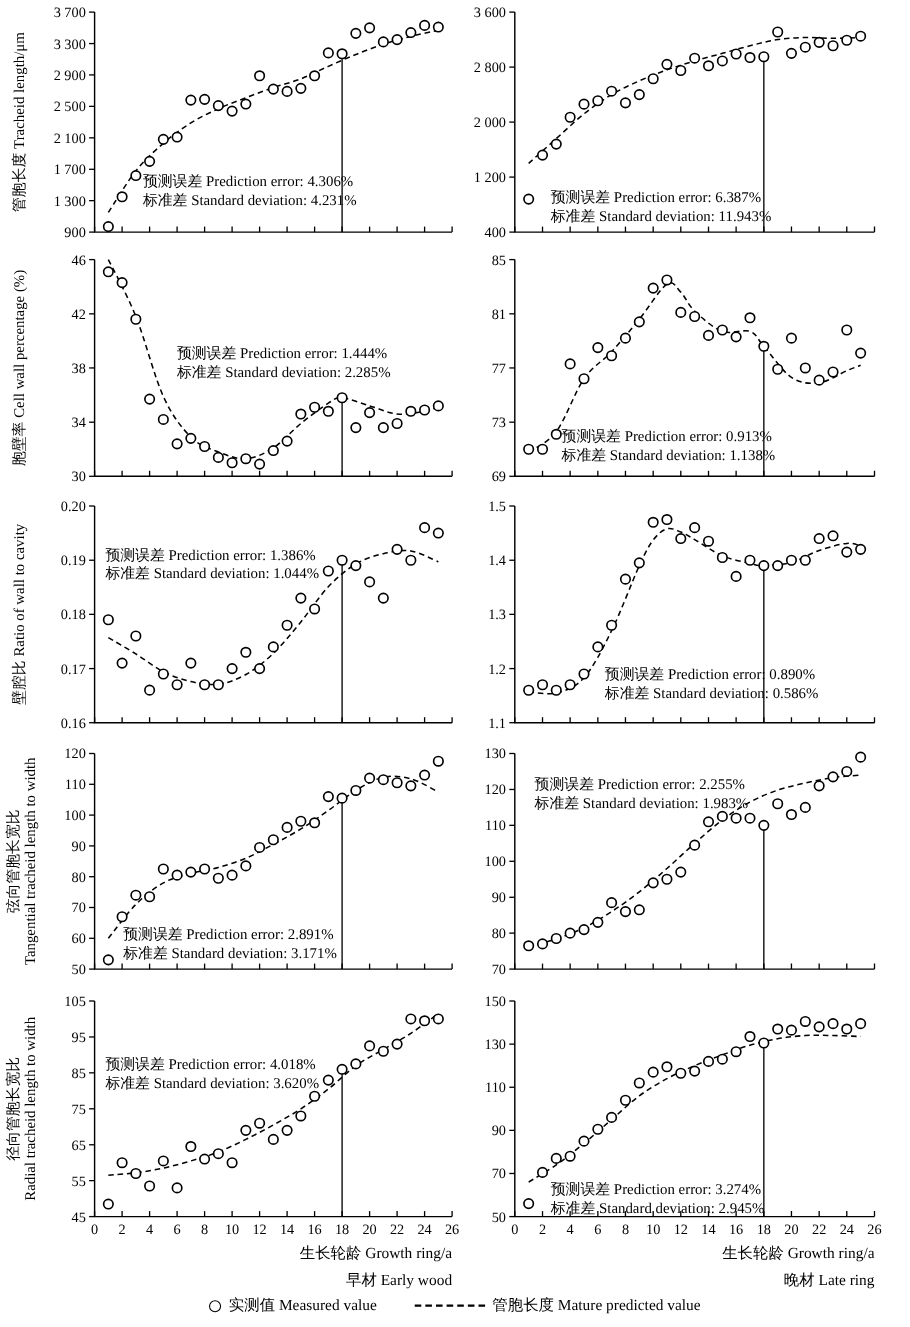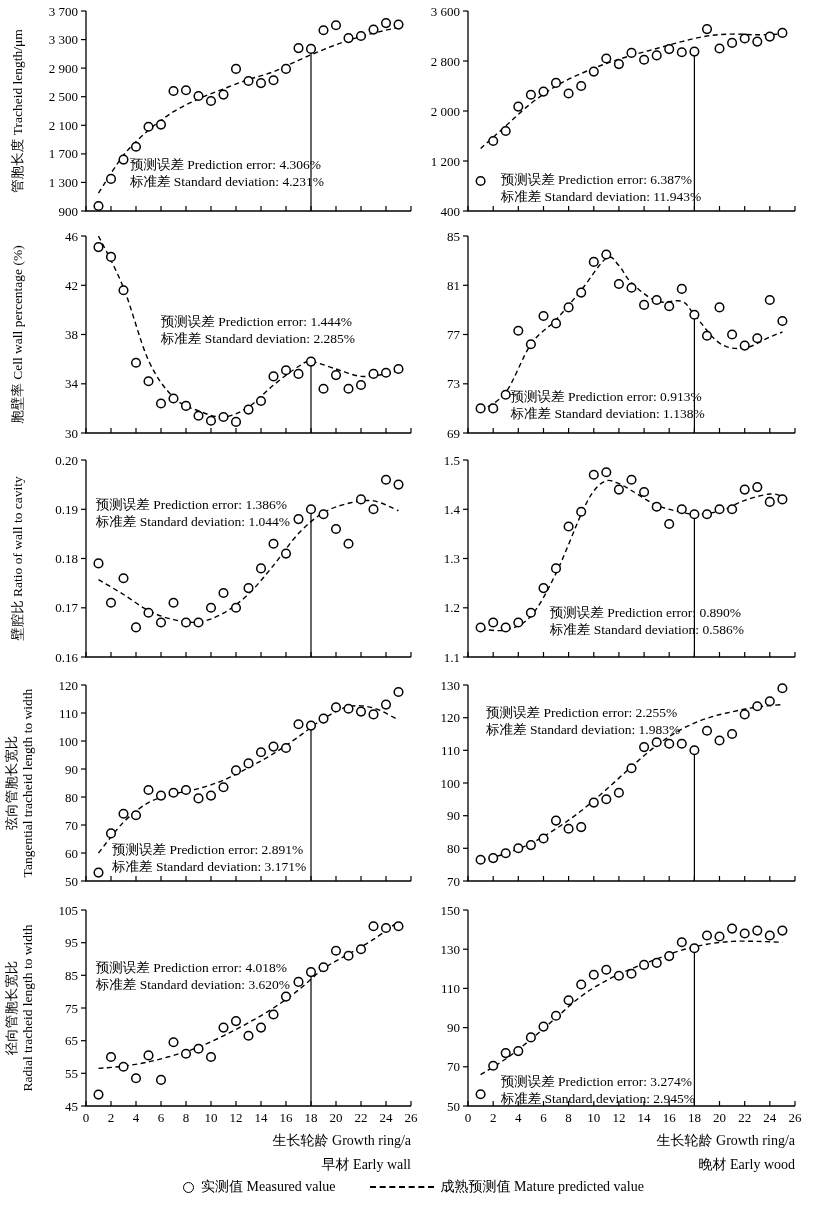--- a/index.html
+++ b/index.html
@@ -659,26 +659,26 @@
           <circle cx="782.4" cy="930.6" r="4.3" fill="#fff" stroke="#000" stroke-width="1.5"></circle>
         </g>
         <text x="500.7" y="1085.7" font-size="13.5px">预测误差 Prediction error: 3.274%</text>
         <text x="500.7" y="1102.7" font-size="13.5px">标准差 Standard deviation: 2.945%</text>
       </g>
     </svg>
 
   <div class="xtitle left">生长轮龄 Growth ring/a</div>
   <div class="xtitle right">生长轮龄 Growth ring/a</div>
 
-  <div class="subtitle left">早材 Early wall</div>
-  <div class="subtitle right">晚材 Early wood</div>
+  <div class="subtitle left">早材 Early wood</div>
+  <div class="subtitle right">晚材 Late ring</div>
 
   <div class="legend">
     <span class="lg-item">
       <span class="lg-circle"></span>
       <span>实测值 Measured value</span>
     </span>
     <span class="lg-item">
       <span class="lg-dash"></span>
-      <span>成熟预测值 Mature predicted value</span>
+      <span>管胞长度 Mature predicted value</span>
     </span>
   </div>
 </div>
 
 </body></html>

